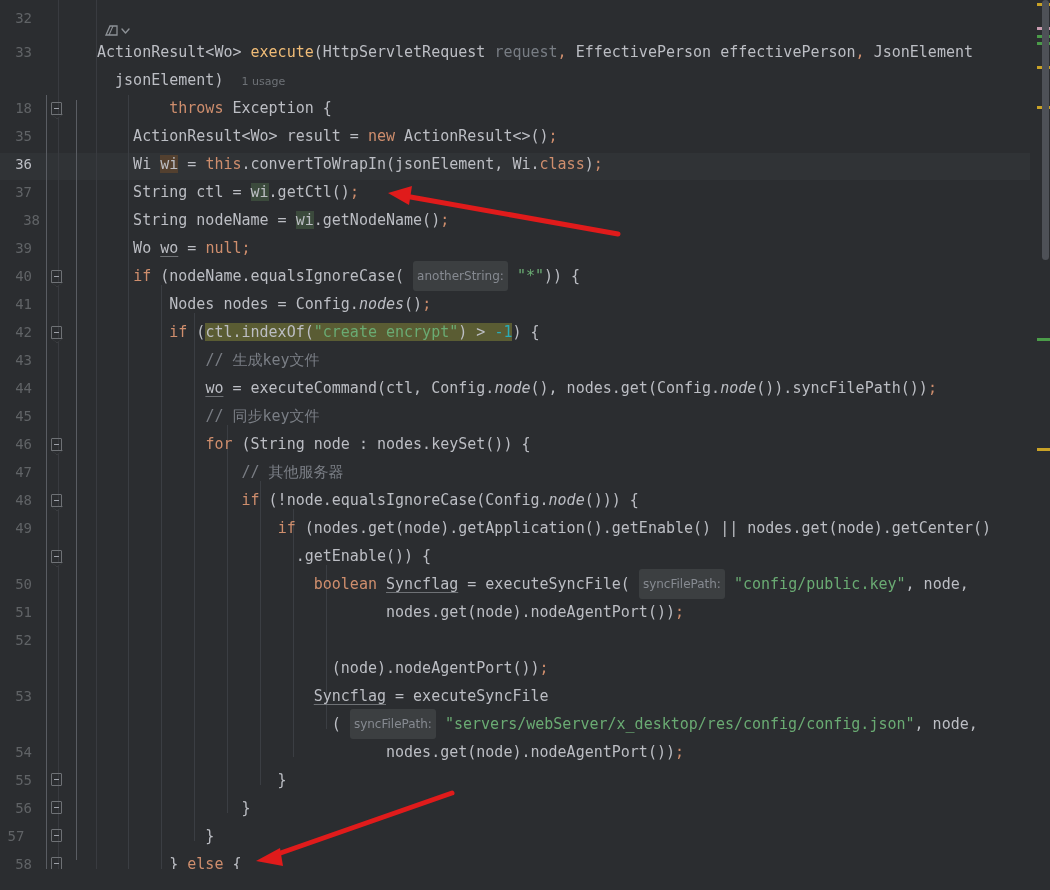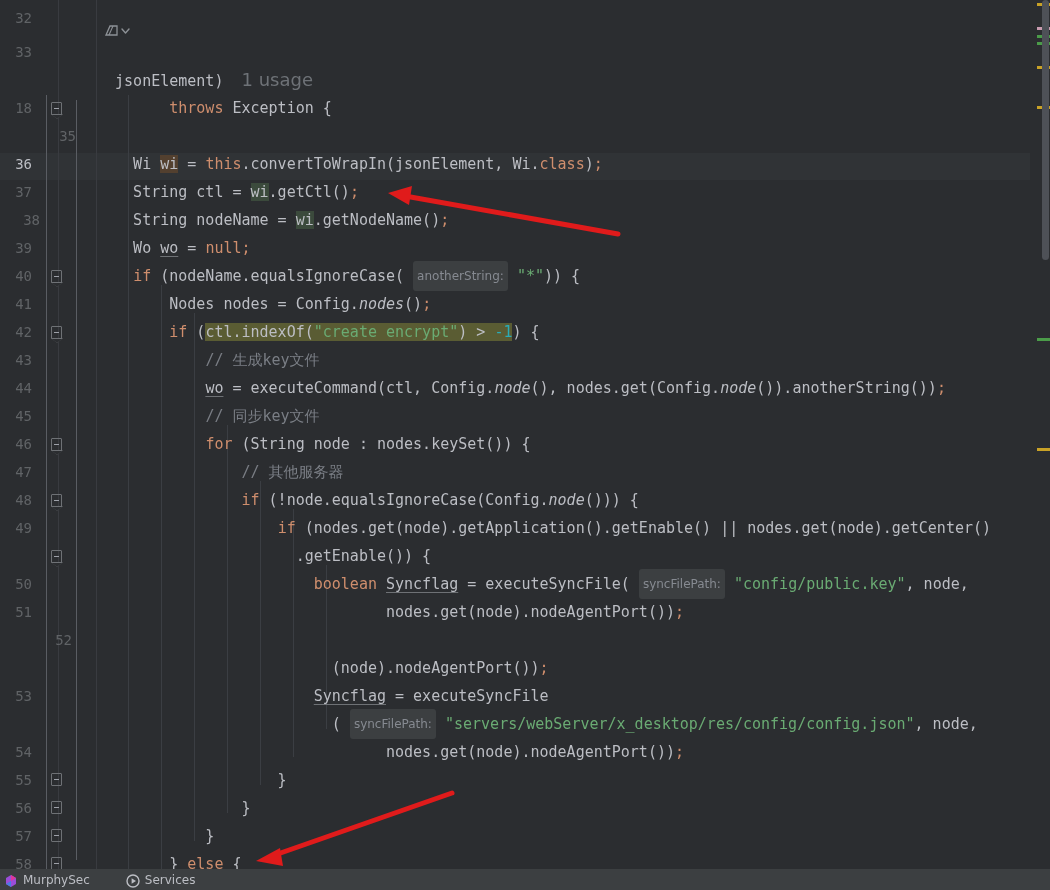--- a/index.html
+++ b/index.html
@@ -98,21 +98,21 @@
   .ul{text-decoration:underline;text-decoration-color:#6e7175;text-underline-offset:3px;}
 
   
   .hint{
     display:inline-block;background:#3c3f41;color:#868a91;
     font-size:12px;border-radius:3px;padding:1px 4px 1px 4px;
     font-family:"DejaVu Sans","Liberation Sans",sans-serif;
     position:relative;top:-1px;
   }
   .usage{
-    color:#6e7277;font-size:18px;
+    color:#6e7277;font-size:11px;
     font-family:"DejaVu Sans","Liberation Sans",sans-serif;
   }
 
   
   .hl-read{background:#3b4a3c;}
   .hl-write{background:#53402f;}
   .hl-search{background:#5a5c33;}
 
   
   .impl-icon{position:absolute;left:104px;top:24px;width:30px;height:16px;}
@@ -167,43 +167,43 @@
       <svg width="30" height="16" viewBox="0 0 30 16">
         <path d="M2 11 L6 2 L13 2 L13 11 Z" fill="none" stroke="#8d9196" stroke-width="1.3"></path>
         <path d="M5 11 L9 2" stroke="#8d9196" stroke-width="1.1"></path>
         <path d="M18 5 L21.5 9 L25 5" fill="none" stroke="#8d9196" stroke-width="1.4" stroke-linecap="round" stroke-linejoin="round"></path>
       </svg>
     </div>
 
     <div class="lineno" style="top:4px;">32</div>
     <div class="lineno" style="top:38px;">33</div>
     <div class="lineno" style="top:94px;">18</div>
-    <div class="lineno" style="top:122px;padding-left:44px;">35</div>
+    <div class="lineno" style="top:122px;">35</div>
     <div class="lineno" style="top:150px;color:#bcbec4;">36</div>
     <div class="lineno" style="top:178px;">37</div>
     <div class="lineno" style="top:206px;padding-left:8px;">38</div>
     <div class="lineno" style="top:234px;">39</div>
     <div class="lineno" style="top:262px;">40</div>
     <div class="lineno" style="top:290px;">41</div>
     <div class="lineno" style="top:318px;">42</div>
     <div class="lineno" style="top:346px;">43</div>
     <div class="lineno" style="top:374px;">44</div>
     <div class="lineno" style="top:402px;">45</div>
     <div class="lineno" style="top:430px;">46</div>
     <div class="lineno" style="top:458px;">47</div>
     <div class="lineno" style="top:486px;">48</div>
     <div class="lineno" style="top:514px;">49</div>
     <div class="lineno" style="top:570px;">50</div>
     <div class="lineno" style="top:598px;">51</div>
-    <div class="lineno" style="top:626px;padding-left:40px;">52</div>
+    <div class="lineno" style="top:626px;">52</div>
     <div class="lineno" style="top:682px;">53</div>
     <div class="lineno" style="top:738px;">54</div>
     <div class="lineno" style="top:766px;">55</div>
     <div class="lineno" style="top:794px;">56</div>
-    <div class="lineno" style="top:822px;">57</div>
+    <div class="lineno" style="top:822px;text-align:center;">57</div>
     <div class="lineno" style="top:850px;">58</div>
 
     <div class="fold open" style="left:51px;top:102px;">
         <span class="dash"></span>
       </div>
     <div class="fold open" style="left:51px;top:270px;">
         <span class="dash"></span>
       </div>
     <div class="fold open" style="left:51px;top:326px;">
         <span class="dash"></span>
@@ -223,43 +223,45 @@
     <div class="fold flat" style="left:51px;top:801px;">
         <span class="dash"></span>
       </div>
     <div class="fold flat" style="left:51px;top:829px;">
         <span class="dash"></span>
       </div>
     <div class="fold flat" style="left:51px;top:857px;">
         <span class="dash"></span>
       </div>
 
+    <div class="code" style="left:97px;top:38px;"><span class="plain">ActionResult&lt;Wo&gt; </span><span class="methdecl">execute</span><span class="plain">(HttpServletRequest </span><span class="fieldparam">request</span><span class="semi">,</span><span class="plain"> EffectivePerson effectivePerson</span><span class="semi">,</span><span class="plain"> JsonElement</span></div>
 
     <div class="code" style="left:97px;top:66px;"><span class="plain">  jsonElement)</span><span>  </span><span class="usage">1 usage</span></div>
 
     <div class="code" style="left:97px;top:94px;"><span class="plain">        </span><span class="kw">throws</span><span class="plain"> Exception {</span></div>
 
+    <div class="code" style="left:97px;top:122px;"><span class="plain">    ActionResult&lt;Wo&gt; result = </span><span class="kw">new</span><span class="plain"> ActionResult&lt;&gt;()</span><span class="semi">;</span></div>
 
     <div class="code" style="left:97px;top:150px;"><span class="plain">    Wi </span><span class="hl-write">wi</span><span class="plain"> = </span><span class="kw">this</span><span class="plain">.convertToWrapIn(jsonElement, Wi.</span><span class="kw">class</span><span class="plain">)</span><span class="semi">;</span></div>
 
     <div class="code" style="left:97px;top:178px;"><span class="plain">    String ctl = </span><span class="hl-read">wi</span><span class="plain">.getCtl()</span><span class="semi">;</span></div>
 
     <div class="code" style="left:97px;top:206px;"><span class="plain">    String nodeName = </span><span class="hl-read">wi</span><span class="plain">.getNodeName()</span><span class="semi">;</span></div>
 
     <div class="code" style="left:97px;top:234px;"><span class="plain">    Wo </span><span class="ul">wo</span><span class="plain"> = </span><span class="kw">null</span><span class="semi">;</span></div>
 
     <div class="code" style="left:97px;top:262px;"><span class="plain">    </span><span class="kw">if</span><span class="plain"> (nodeName.equalsIgnoreCase( </span><span class="hint">anotherString:</span><span class="str"> "*"</span><span class="plain">)) {</span></div>
 
     <div class="code" style="left:97px;top:290px;"><span class="plain">        Nodes nodes = Config.</span><span class="stat">nodes</span><span class="plain">()</span><span class="semi">;</span></div>
 
     <div class="code" style="left:97px;top:318px;"><span class="plain">        </span><span class="kw">if</span><span class="plain"> (</span><span class="hl-search">ctl.indexOf(</span><span class="hl-search str">"create encrypt"</span><span class="hl-search">) &gt; </span><span class="hl-search num">-1</span><span class="plain">) {</span></div>
 
     <div class="code" style="left:97px;top:346px;"><span class="plain">            </span><span class="com">// 生成key文件</span></div>
 
-    <div class="code" style="left:97px;top:374px;"><span class="plain">            </span><span class="ul">wo</span><span class="plain"> = executeCommand(ctl, Config.</span><span class="stat">node</span><span class="plain">(), nodes.get(Config.</span><span class="stat">node</span><span class="plain">()).anotherString())</span><span class="semi">;</span></div>
+    <div class="code" style="left:97px;top:374px;"><span class="plain">            </span><span class="ul">wo</span><span class="plain"> = executeCommand(ctl, Config.</span><span class="stat">node</span><span class="plain">(), nodes.get(Config.</span><span class="stat">node</span><span class="plain">()).syncFilePath())</span><span class="semi">;</span></div>
 
     <div class="code" style="left:97px;top:402px;"><span class="plain">            </span><span class="com">// 同步key文件</span></div>
 
     <div class="code" style="left:97px;top:430px;"><span class="plain">            </span><span class="kw">for</span><span class="plain"> (String node : nodes.keySet()) {</span></div>
 
     <div class="code" style="left:97px;top:458px;"><span class="plain">                </span><span class="com">// 其他服务器</span></div>
 
     <div class="code" style="left:97px;top:514px;"><span class="plain">                    </span><span class="kw">if</span><span class="plain"> (nodes.get(node).getApplication().getEnable() || nodes.get(node).getCenter()</span></div>
 
     <div class="code" style="left:97px;top:486px;"><span class="plain">                </span><span class="kw">if</span><span class="plain"> (!node.equalsIgnoreCase(Config.</span><span class="stat">node</span><span class="plain">())) {</span></div>
@@ -302,35 +304,14 @@
     <g>
       <line x1="618" y1="234" x2="405" y2="196" stroke="#e01b1b" stroke-width="5" stroke-linecap="round"></line>
       <path d="M388 193 L412 186 L409 205 Z" fill="#e01b1b"></path>
     </g>
     <g>
       <line x1="452" y1="793" x2="272" y2="856" stroke="#e01b1b" stroke-width="5" stroke-linecap="round"></line>
       <path d="M256 861 L280 848 L283 866 Z" fill="#e01b1b"></path>
     </g>
   </svg>
 
-  <div class="statusbar">
-    <div class="sb-item">
-      <span class="sb-icon">
-        <svg width="14" height="14" viewBox="0 0 14 14">
-          <path d="M7 1 L12 4 L12 10 L7 13 L2 10 L2 4 Z" fill="#9b4dd8"></path>
-          <path d="M7 1 L12 4 L7 7 Z" fill="#e0379a"></path>
-          <path d="M2 10 L7 7 L7 13 Z" fill="#4a7de0"></path>
-        </svg>
-      </span>
-      <span class="sb-label">MurphySec</span>
-    </div>
-    <div class="sb-item" style="margin-left:22px;">
-      <span class="sb-icon">
-        <svg width="14" height="14" viewBox="0 0 14 14">
-          <circle cx="7" cy="7" r="6" fill="none" stroke="#bcbec4" stroke-width="1.4"></circle>
-          <path d="M5.6 4.2 L10 7 L5.6 9.8 Z" fill="#bcbec4"></path>
-        </svg>
-      </span>
-      <span class="sb-label">Services</span>
-    </div>
-  </div>
 
 </div>
 
 </body></html>

